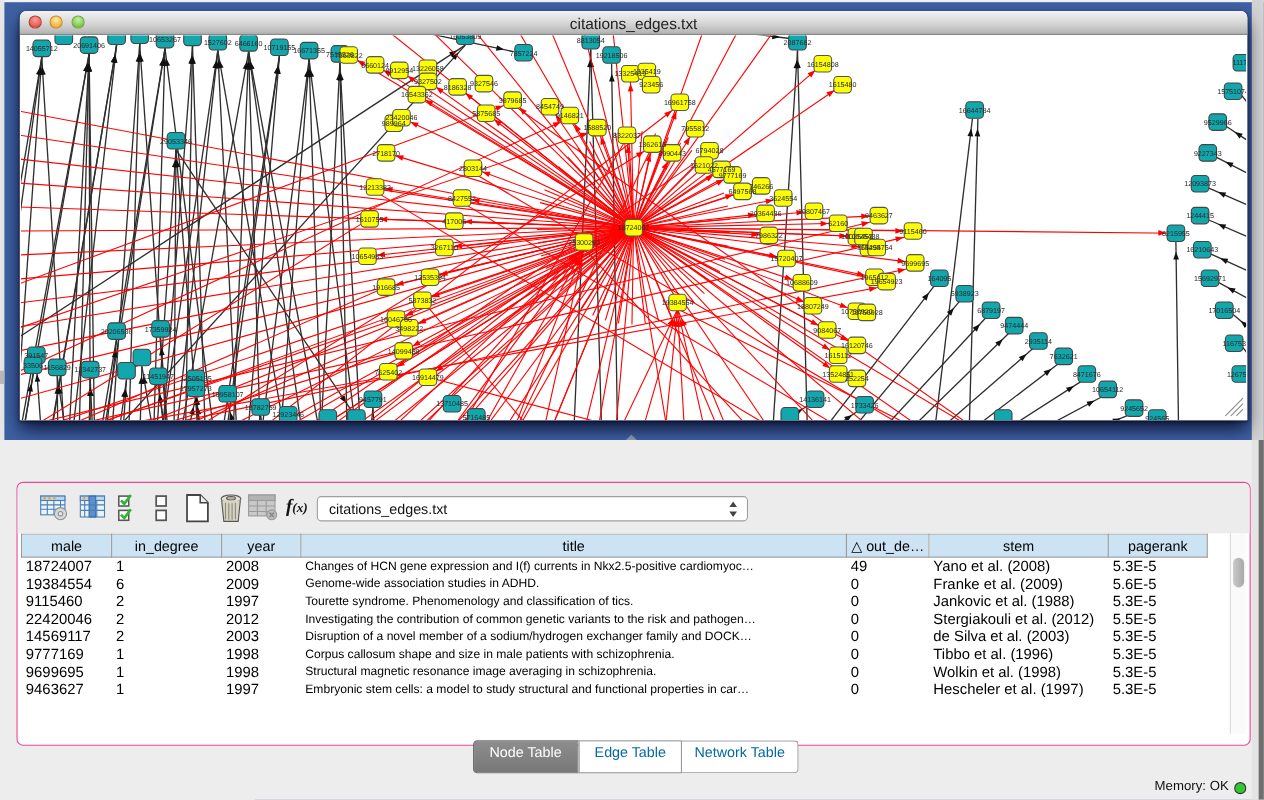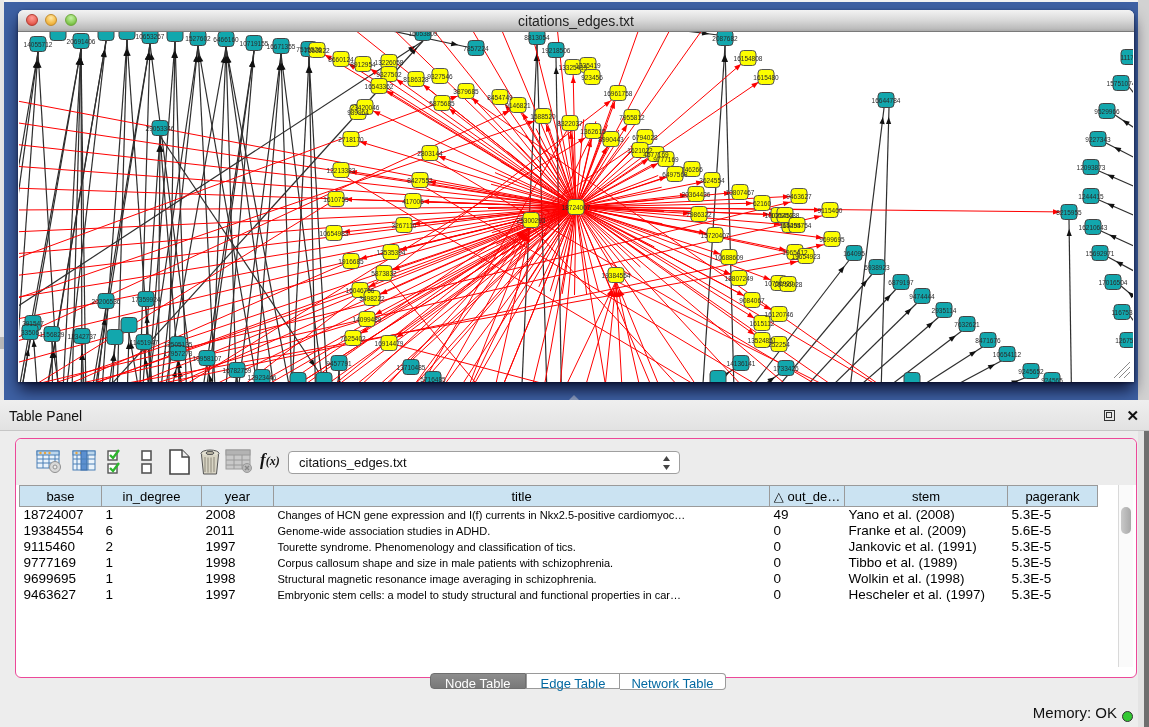--- a/index.html
+++ b/index.html
@@ -26,25 +26,25 @@
 .toolbar{position:absolute;left:0;top:0;width:100%;height:46px;background:#ececec;border-radius:6px 6px 0 0}
 .icon{position:absolute;top:9px}
 .combo{position:absolute;left:272px;top:12px;width:392px;height:23px;background:#fff;border:1px solid #9f9f9f;border-radius:4px;font-size:13px;color:#111;line-height:21px;padding-left:10px}
 .tablewrap{position:absolute;left:3px;top:46px;width:1099px;height:182px;background:#fff;overflow:hidden}
 table.grid{border-collapse:collapse;table-layout:fixed;width:1078px;font-size:13.5px}
 table.grid th{background:#cbe3f2;border:1px solid #9a9a9a;font-weight:normal;height:21px;font-size:13px;padding:0;overflow:hidden;white-space:nowrap}
 table.grid td{height:16px;padding:0 0 0 4px;overflow:hidden;white-space:nowrap;font-size:13.5px;color:#000}
 table.grid td:nth-child(4){font-size:11px}
 .vsb{position:absolute;right:3px;top:46px;width:15px;height:182px;background:#fafafa;border-left:1px solid #d9d9d9}
 .vsb .thumb{position:absolute;left:2px;top:22px;width:10px;height:27px;background:linear-gradient(90deg,#c9c9c9,#a8a8a8);border-radius:5px}
-.tabs{position:absolute;left:414px;top:234px;height:16px;display:flex;font-size:13px}
+.tabs{position:absolute;left:414px;top:234px;height:30px;display:flex;font-size:13px}
 .tab{border:1px solid #9a9a9a;background:#fff;color:#0369a1;padding:1px 14px 0;line-height:18px}
 .tab.sel{background:linear-gradient(#8d8d8d,#787878);color:#fff;border-color:#6f6f6f;border-radius:4px 0 0 4px}
 .tab.last{border-radius:0 4px 4px 0;border-left:none}
-.mem{position:absolute;right:32px;bottom:6px;font-size:15px;color:#111}
+.mem{position:absolute;right:32px;bottom:6px;font-size:12px;color:#111}
 .memdot{position:absolute;right:16px;bottom:5px;width:11px;height:11px;border-radius:50%;background:#32c832;border:1px solid #333}
 </style></head>
 <body>
 <div class="desktop"></div>
 <div class="tstrip"></div>
 <div class="lstrip"></div>
 <div style="position:absolute;left:0;top:337px;width:4px;height:12px;background:#b9b9b9"></div>
 <div class="rstrip"></div>
 <div style="position:absolute;left:569px;top:395px;width:0;height:0;border-left:5px solid transparent;border-right:5px solid transparent;border-bottom:5px solid #8d9fc2"></div>
 <div class="win">
@@ -833,25 +833,20 @@
 <line x1="1095" y1="346" x2="1111" y2="330"></line>
 <line x1="1100" y1="346" x2="1111" y2="335"></line>
 <line x1="1105" y1="346" x2="1111" y2="340"></line>
 </g>
 </svg>
     </div>
 </div>
 <div class="tp">
   <div style="position:absolute;right:0;top:0;width:5px;height:327px;background:#6f6f6f"></div>
   <div style="position:absolute;right:5px;top:0;width:6px;height:327px;background:#e4e4e4"></div>
-  <div class="tphead">
-      <span class="t">Table Panel</span>
-      <span class="tpclose">✕</span>
-      <span class="tpfloat"></span>
-    </div>
   <div class="container">
     <div class="toolbar">
       <svg class="icon" style="left:20px" width="26" height="26" viewBox="0 0 26 26">
         <rect x="1" y="3" width="22" height="17" fill="#eaf3fb" stroke="#4a7fb5"></rect>
         <rect x="1" y="3" width="22" height="4" fill="#bcd6ec" stroke="#4a7fb5"></rect>
         <circle cx="4.5" cy="5" r="1.2" fill="#e8a33d"></circle>
           <circle cx="9" cy="5" r="1.2" fill="#e8a33d"></circle>
           <circle cx="13.5" cy="5" r="1.2" fill="#e8a33d"></circle>
         <path d="M1 11h22M1 15h22M7 7v13M13 7v13M19 7v13" stroke="#4a7fb5" stroke-width="1" fill="none"></path>
         <circle cx="19" cy="19" r="5.5" fill="#d8d8d8" stroke="#909090"></circle>
@@ -906,62 +901,80 @@
             <col style="width:82px">
             <col style="width:100px">
             <col style="width:72px">
             <col style="width:496px">
             <col style="width:75px">
             <col style="width:163px">
             <col style="width:90px">
           </colgroup>
         <tbody>
             <tr>
-              <th>base</th>
+              <th>male</th>
               <th>in_degree</th>
               <th>year</th>
               <th>title</th>
               <th>△ out_de…</th>
               <th>stem</th>
               <th>pagerank</th>
             </tr>
         <tr>
               <td>18724007</td>
               <td>1</td>
               <td>2008</td>
               <td>Changes of HCN gene expression and I(f) currents in Nkx2.5-positive cardiomyoc…</td>
               <td>49</td>
               <td>Yano et al. (2008)</td>
               <td>5.3E-5</td>
             </tr>
         <tr>
               <td>19384554</td>
               <td>6</td>
-              <td>2011</td>
+              <td>2009</td>
               <td>Genome-wide association studies in ADHD.</td>
               <td>0</td>
               <td>Franke et al. (2009)</td>
               <td>5.6E-5</td>
             </tr>
         <tr>
               <td>9115460</td>
               <td>2</td>
               <td>1997</td>
               <td>Tourette syndrome. Phenomenology and classification of tics.</td>
               <td>0</td>
-              <td>Jankovic et al. (1991)</td>
+              <td>Jankovic et al. (1988)</td>
+              <td>5.3E-5</td>
+            </tr>
+        <tr>
+              <td>22420046</td>
+              <td>2</td>
+              <td>2012</td>
+              <td>Investigating the contribution of common genetic variants to the risk and pathogen…</td>
+              <td>0</td>
+              <td>Stergiakouli et al. (2012)</td>
+              <td>5.5E-5</td>
+            </tr>
+        <tr>
+              <td>14569117</td>
+              <td>2</td>
+              <td>2003</td>
+              <td>Disruption of a novel member of a sodium/hydrogen exchanger family and DOCK…</td>
+              <td>0</td>
+              <td>de Silva et al. (2003)</td>
               <td>5.3E-5</td>
             </tr>
         <tr>
               <td>9777169</td>
               <td>1</td>
               <td>1998</td>
               <td>Corpus callosum shape and size in male patients with schizophrenia.</td>
               <td>0</td>
-              <td>Tibbo et al. (1989)</td>
+              <td>Tibbo et al. (1996)</td>
               <td>5.3E-5</td>
             </tr>
         <tr>
               <td>9699695</td>
               <td>1</td>
               <td>1998</td>
               <td>Structural magnetic resonance image averaging in schizophrenia.</td>
               <td>0</td>
               <td>Wolkin et al. (1998)</td>
               <td>5.3E-5</td>

